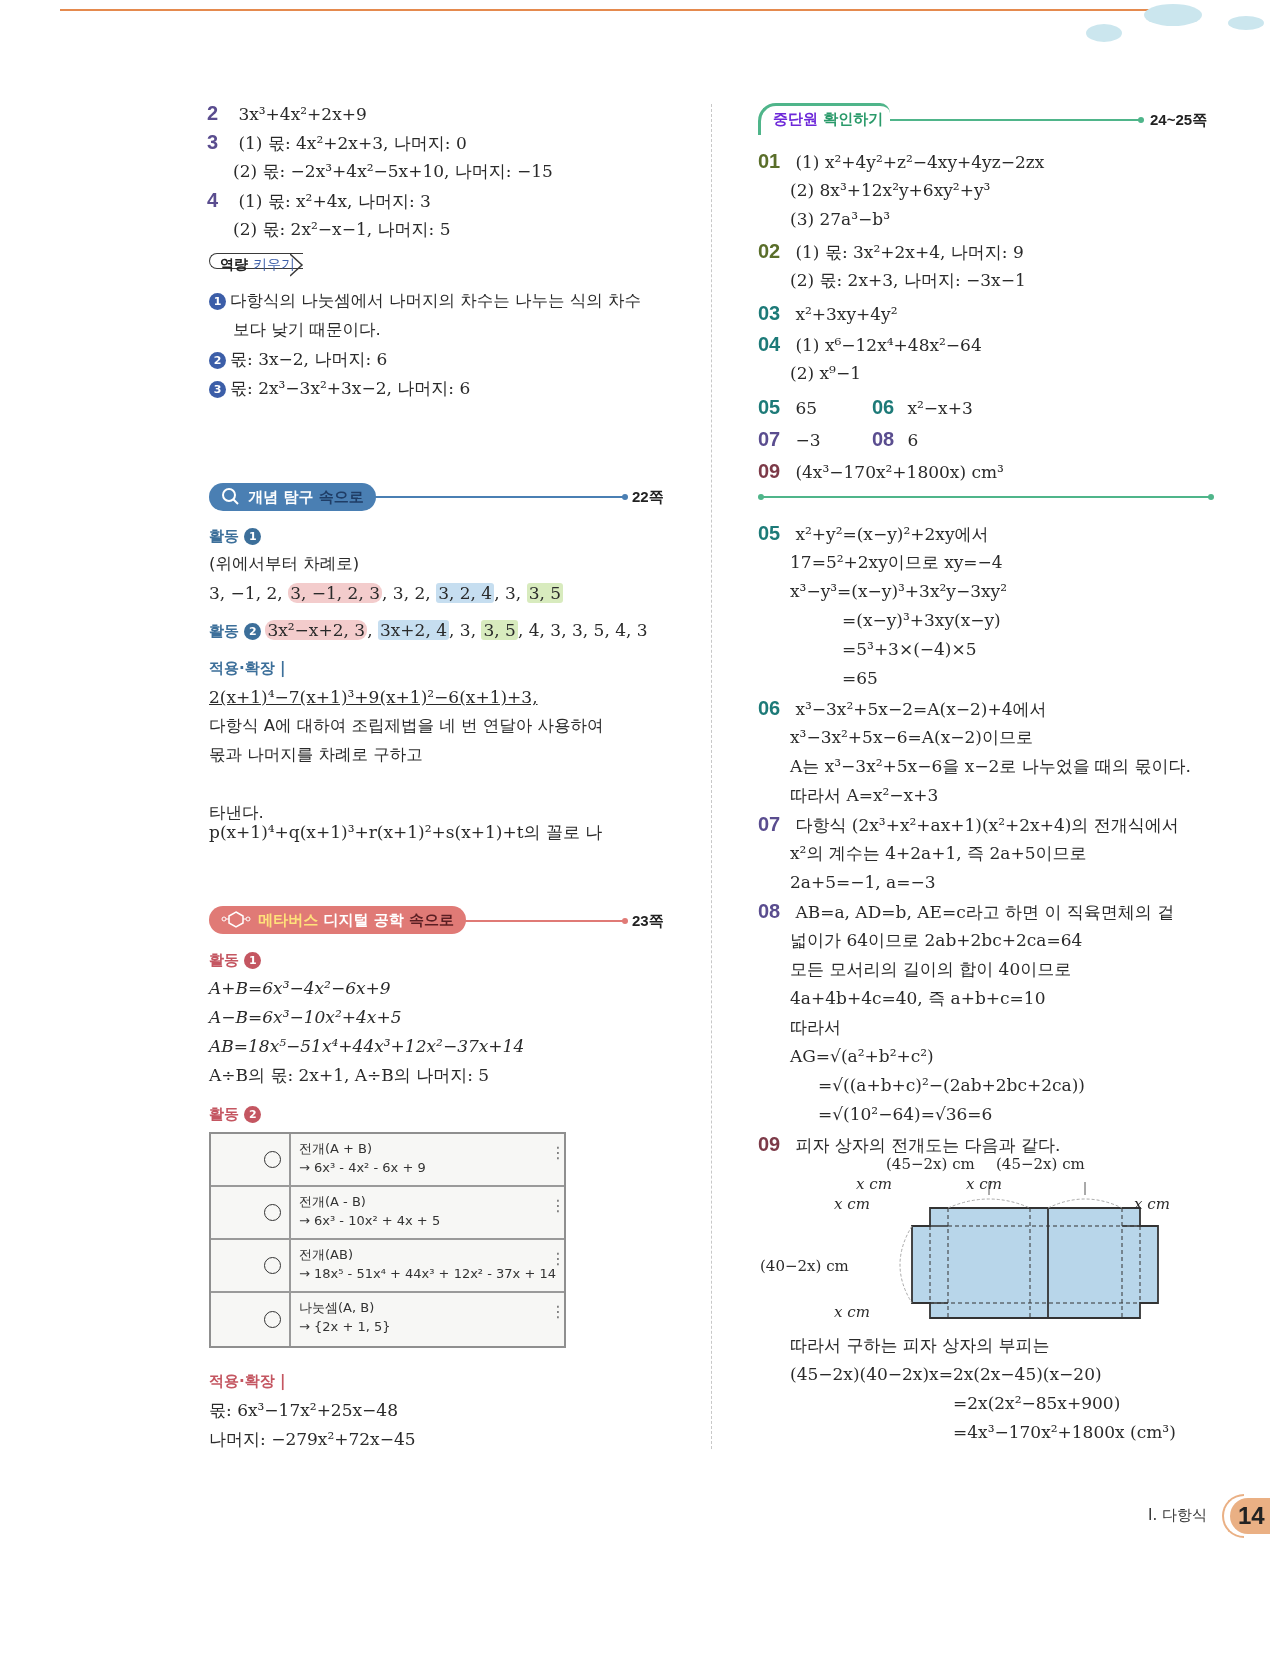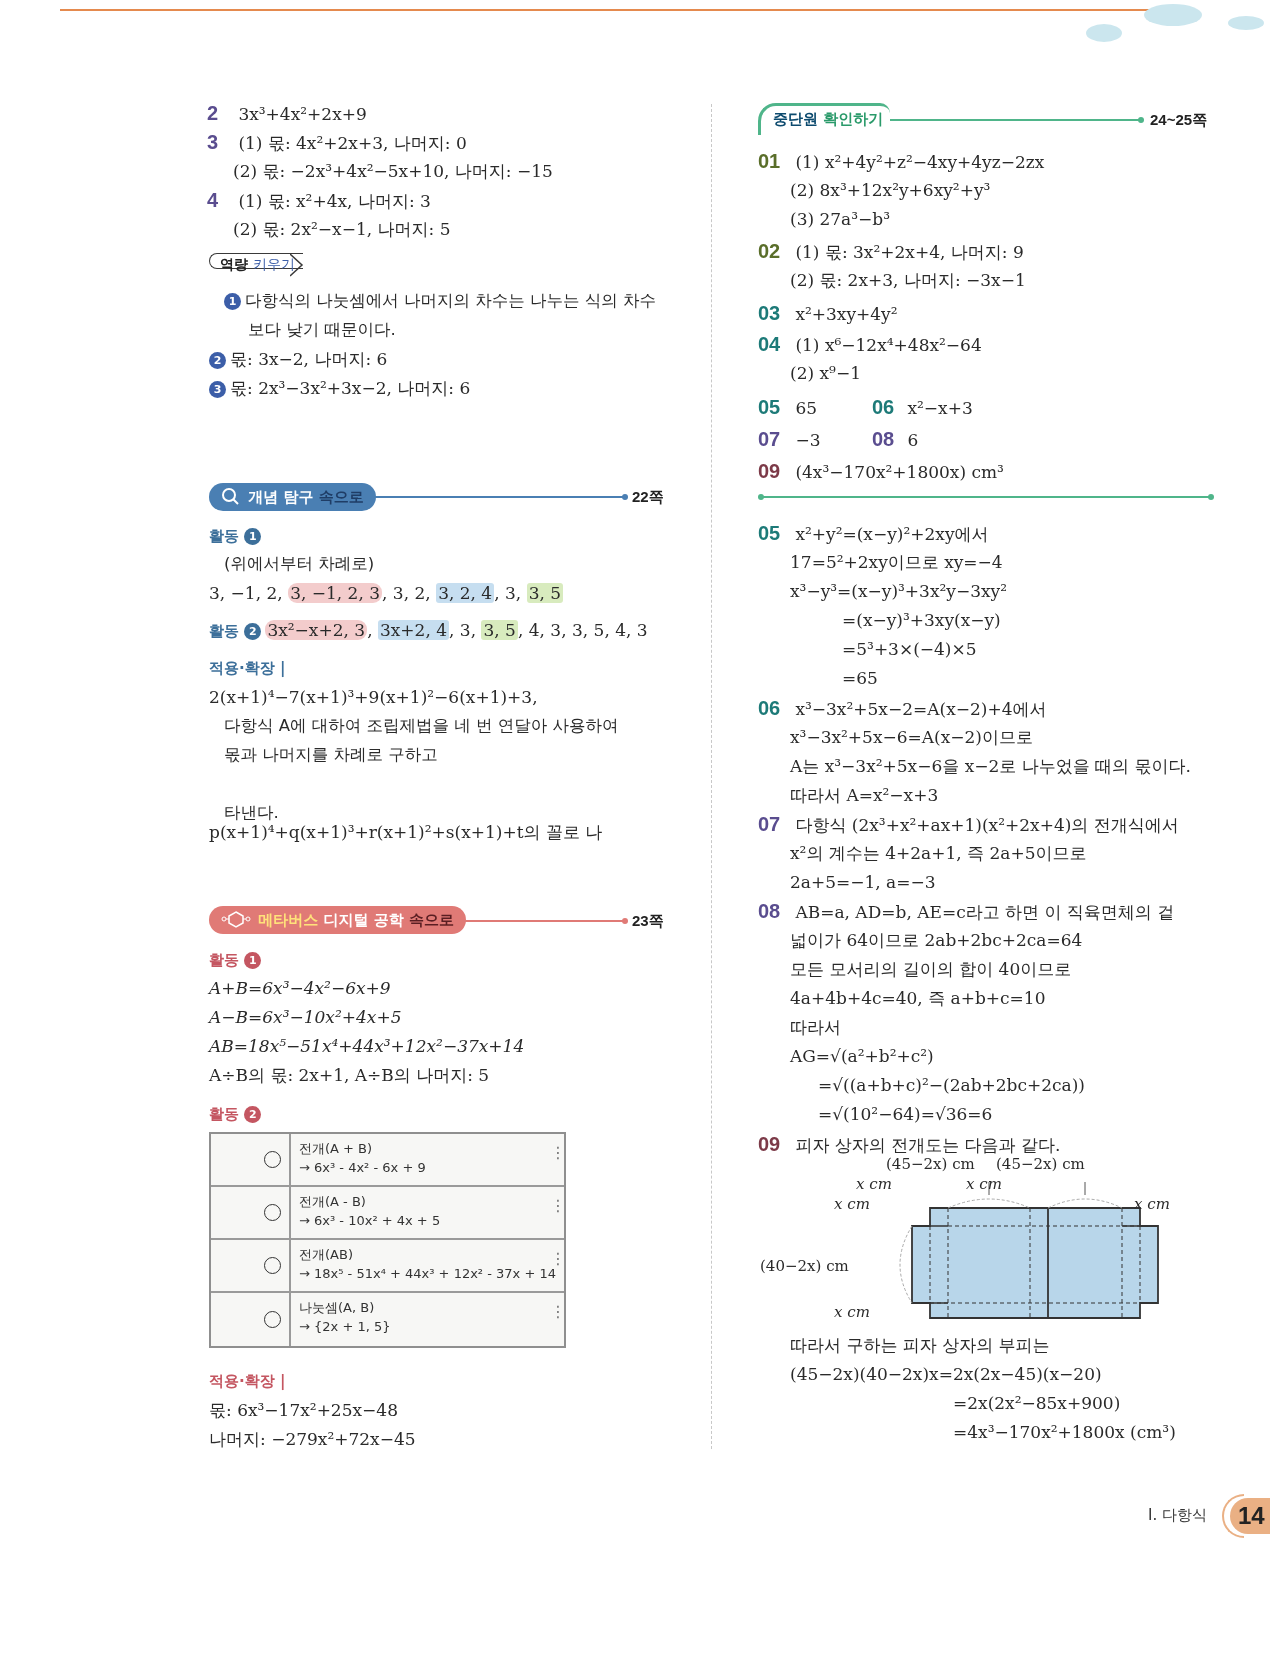--- a/index.html
+++ b/index.html
@@ -2,21 +2,21 @@
 <html><head>
 <meta charset="utf-8">
 <style>
   * { box-sizing: border-box; margin: 0; padding: 0; }
   html, body { width: 1270px; height: 1654px; background: #ffffff; overflow: hidden; }
   body { position: relative; font-family: "DejaVu Serif", "Liberation Serif", serif; color: #2a2a2a; }
   .top-rule { position: absolute; left: 60px; top: 9px; width: 1090px; height: 2px; background: #e58a4e; }
   .cloud { position: absolute; background: #cbe6ee; border-radius: 50%; }
   .col-divider { position: absolute; left: 711px; top: 104px; height: 1345px; border-left: 1px dashed #c8c8c8; }
   .line { position: absolute; font-size: 17px; line-height: 22px; white-space: nowrap; }
-  .sans { font-family: "DejaVu Sans", "Liberation Sans", sans-serif; margin-left: 15px; }
+  .sans { font-family: "DejaVu Sans", "Liberation Sans", sans-serif; }
   .num { font-family: "Liberation Sans", "DejaVu Sans", sans-serif; font-weight: bold; font-size: 20px; display: inline-block; }
   .c-purple { color: #5a4d8f; }
   .c-teal { color: #1d7a78; }
   .c-olive { color: #5a6e2a; }
   .c-maroon { color: #7c3a48; }
   .hl-red { background: #f3cccc; border-radius: 9px; padding: 0 2px; }
   .hl-blue { background: #c6def0; border-radius: 3px; padding: 0 2px; }
   .hl-green { background: #d8ebbe; border-radius: 3px; padding: 0 2px; }
   .circ { display: inline-block; width: 17px; height: 17px; border-radius: 50%; color: #fff; font-family: "DejaVu Sans", sans-serif; font-size: 11px; font-weight: bold; text-align: center; line-height: 17px; vertical-align: 1px; margin-right: 4px; }
   .circ-blue { background: #3c5ea8; }
@@ -108,21 +108,21 @@
   </div>
   <div class="line sans" style="left:209px;top:553px;font-size:16.5px;">(위에서부터 차례로)</div>
   <div class="line" style="left:209px;top:582px;">
     <span>3, −1, 2, </span><span class="hl-red">3, −1, 2, 3</span><span>, 3, 2, </span><span class="hl-blue">3, 2, 4</span><span>, 3, </span><span class="hl-green">3, 5</span>
   </div>
   <div class="line" style="left:209px;top:619px;">
     <span class="lbl lbl-blue">활동</span>
     <span class="circ circ-teal">2</span><span class="hl-red">3x²−x+2, 3</span>, <span class="hl-blue">3x+2, 4</span><span>, 3, </span><span class="hl-green">3, 5</span><span>, 4, 3, 3, 5, 4, 3</span>
   </div>
   <div class="line lbl lbl-blue" style="left:209px;top:657px;">적용·확장 |</div>
-  <div class="line" style="left:209px;top:686px;">2(x+1)⁴−7(x+1)³+9(x+1)²−6(x+1)+3,</div>
+  <div class="line" style="left:209px;top:686px;text-decoration:underline;">2(x+1)⁴−7(x+1)³+9(x+1)²−6(x+1)+3,</div>
   <div class="line sans" style="left:209px;top:715px;font-size:16.5px;">다항식 A에 대하여 조립제법을 네 번 연달아 사용하여</div>
   <div class="line sans" style="left:209px;top:744px;font-size:16.5px;">몫과 나머지를 차례로 구하고</div>
   <div class="line" style="left:209px;top:773px;margin-top:48px;">p(x+1)⁴+q(x+1)³+r(x+1)²+s(x+1)+t의 꼴로 나</div>
   <div class="line sans" style="left:209px;top:802px;font-size:16.5px;">타낸다.</div>
 
   <div class="pill pill-red" style="left:209px;top:906px;">
     <svg width="30" height="20" style="vertical-align:-4px;margin-right:2px">
         <polygon points="15,3 22,7 22,14 15,18 8,14 8,7" fill="none" stroke="#fff" stroke-width="1.5"></polygon>
         <circle cx="3" cy="10" r="2" fill="none" stroke="#fff" stroke-width="1"></circle>
         <circle cx="27" cy="10" r="2" fill="none" stroke="#fff" stroke-width="1"></circle>
@@ -196,21 +196,21 @@
 
   <div class="line lbl lbl-red" style="left:209px;top:1370px;">적용·확장 |</div>
   <div class="line" style="left:209px;top:1399px;">몫: 6x³−17x²+25x−48</div>
   <div class="line" style="left:209px;top:1428px;">나머지: −279x²+72x−45</div>
 </div>
 
 <div>
 
   <div style="position:absolute;left:758px;top:103px;width:132px;height:32px;border:3px solid #4fb58a;border-bottom:none;border-right:none;border-radius:18px 10px 0 0;"></div>
   <div style="position:absolute;left:773px;top:110px;font-family:'DejaVu Sans',sans-serif;font-weight:bold;font-size:15px;white-space:nowrap;">
-    <span style="color:#0c4a6e">중단원</span>
+    <span style="color:#6d28d9">중단원</span>
     <span style="color:#2a9a6a">확인하기</span>
   </div>
   <div class="sec-line" style="left:890px;top:119px;width:250px;background:#4fb58a;"></div>
   <div class="sec-dot" style="left:1138px;top:117px;background:#4fb58a;"></div>
   <div class="page-ref" style="left:1150px;top:111px;">24~25쪽</div>
 
   <div class="line" style="left:758px;top:150px;">
     <span class="num c-olive" style="width:32px">01</span>
     <span>(1) x²+4y²+z²−4xy+4yz−2zx</span>
   </div>

